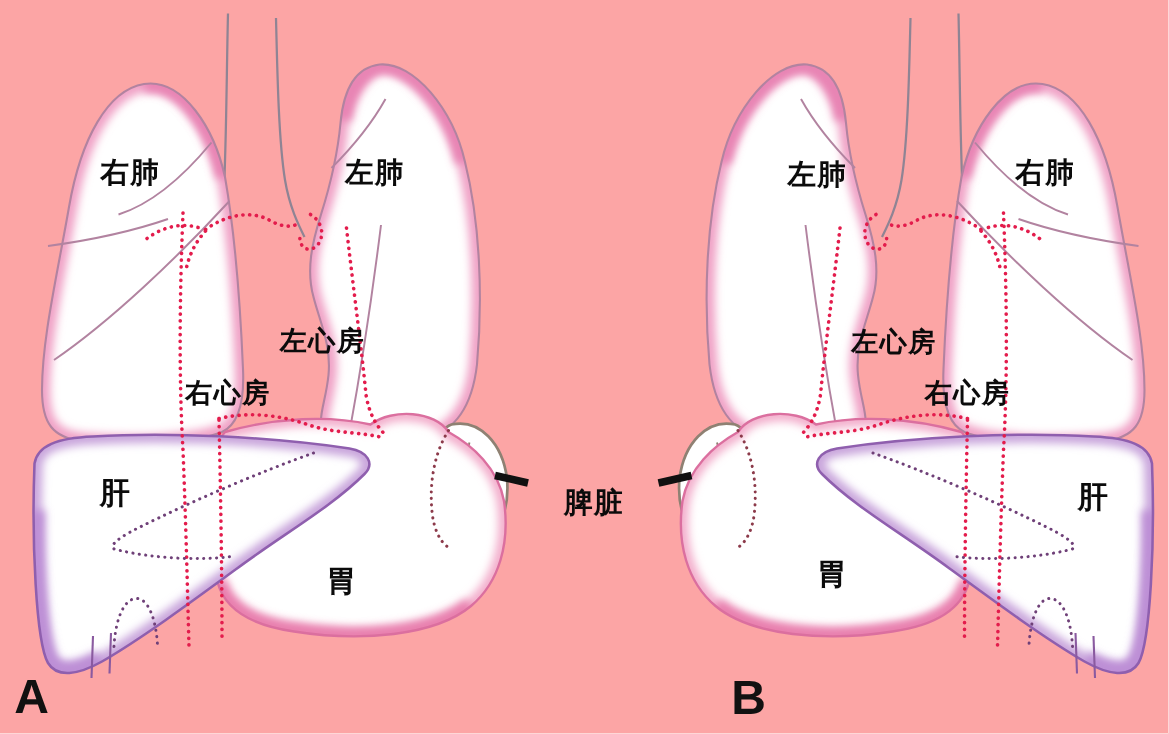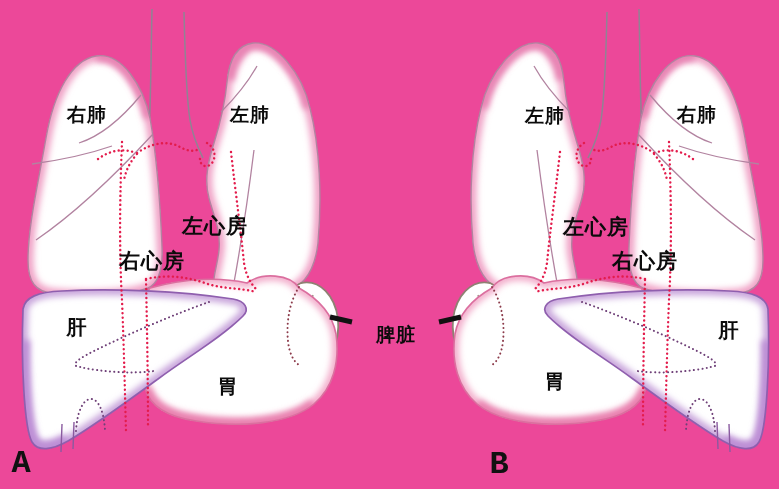--- a/index.html
+++ b/index.html
@@ -1,35 +1,35 @@
 <!DOCTYPE html>
 <html><head>
 <meta charset="utf-8">
 <style>
   html,body{margin:0;padding:0;background:#ffffff;}
   .canvas{
     position:relative;
     width:779px;height:489px;
-    background:#ec4899;
+    background:#fca5a5;
     overflow:hidden;
-    font-family:Liberation Mono, monospace;
+    font-family:Liberation Sans, sans-serif;
   }
   .art{position:absolute;left:0;top:0;width:779px;height:489px;}
   .lbl{
     position:absolute;
     transform:translate(-50%,-50%);
     color:#0b0b0b;
     font-weight:700;
     white-space:nowrap;
     letter-spacing:1px;
     line-height:1;
   }
   .lbl.organ-big{font-size:20px;}
   .lbl.organ-med{font-size:19px;}
-  .lbl.organ-small{font-size:21px;}
+  .lbl.organ-small{font-size:18px;}
   .panel-letter{
     position:absolute;
     transform:translate(-50%,-50%);
     font-size:32px;
     font-weight:800;
     color:#111;
     line-height:1;
   }
 </style>
 </head>

